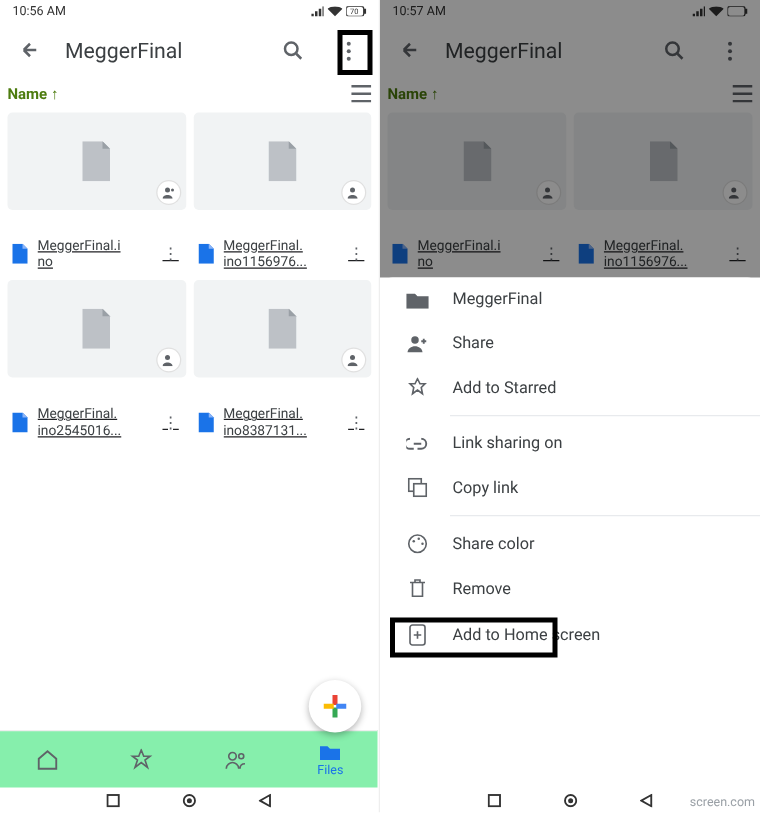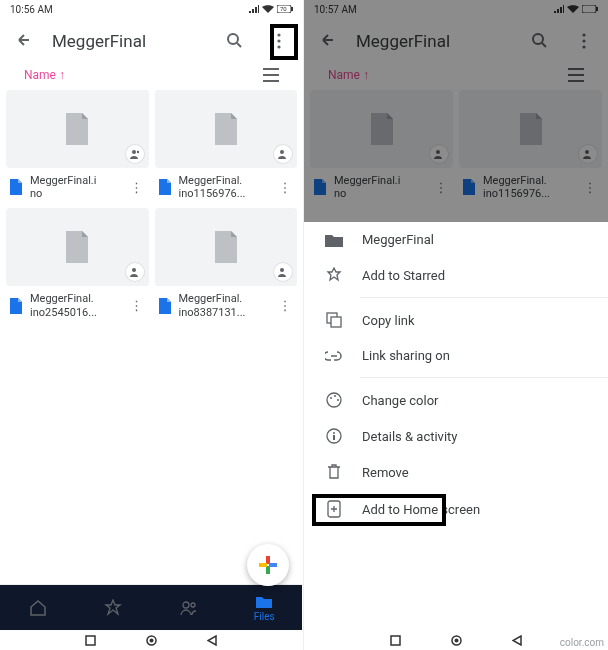--- a/index.html
+++ b/index.html
@@ -6,32 +6,32 @@
   body { font-family: Roboto, Arial, sans-serif; font-size: 13px; color: #202124; background: #fff; }
   .wrap { display: flex; width: 608px; height: 650px; position: relative; }
   .phone { width: 304px; height: 650px; background: #fff; position: relative; display: flex; flex-direction: column; border-right: 1px solid #eee; }
   .phone.right { border-right: none; }
   .dim { position:absolute; inset:0 0 auto 0; height:222px; background:rgba(0,0,0,.45); pointer-events:none; z-index:5;}
   .statusbar { height: 18px; display:flex; justify-content:space-between; align-items:center; padding:0 10px; font-size:10px; color:#333; }
   .statusbar .icons { display:flex; gap:3px; align-items:center; }
   .header { height:46px; display:flex; align-items:center; padding:0 8px; gap:12px; }
   .header .title { flex:1; font-size:17px; color:#3c4043; }
   .iconbtn { width:32px; height:32px; display:flex; align-items:center; justify-content:center; color:#5f6368; border-radius:50%; }
-  .subhead { display:flex; align-items:center; justify-content:space-between; padding:4px 24px 8px; color:#ec4899; font-size:12px; }
+  .subhead { display:flex; align-items:center; justify-content:space-between; padding:4px 6px 8px; color:#4d7c0f; font-size:12px;font-weight:bold; }
   .grid { display:grid; grid-template-columns: 1fr 1fr; gap:8px 6px; padding:0 6px; }
   .card { display:flex; flex-direction:column; align-items:stretch; }
   .thumb { background:#f1f3f4; height:78px; border-radius:4px; position:relative; display:flex; align-items:center; justify-content:center; }
   .thumb .badgec { position:absolute; right:5px; bottom:5px; width:18px; height:18px; background:#fff; border-radius:50%; display:flex; align-items:center; justify-content:center; color:#5f6368; box-shadow:0 0 0 1px #e0e0e0; }
-  .filerow { display:flex; align-items:center; gap:6px; padding:6px 2px 0; }
+  .filerow { display:flex; align-items:center; gap:6px; padding:22px 2px 0;text-decoration:underline; }
   .fileicon { width:16px; height:16px; }
   .filetext { flex:1; font-size:11px; line-height:1.2; color:#3c4043; overflow:hidden; }
   .kebab { width:20px; color:#5f6368; text-align:center; }
   .highlight-box { position:absolute; border:4px solid #000; pointer-events:none; z-index:10; }
   .fab { position:absolute; right:14px; bottom:64px; width:42px; height:42px; background:#fff; border-radius:50%; box-shadow:0 2px 6px rgba(0,0,0,.3); display:flex; align-items:center; justify-content:center; z-index:3; }
-  .bottomnav { position:absolute; bottom:20px; left:0; right:1px; height:46px; border-top:1px solid #eee; display:flex; background:#0f172a; }
+  .bottomnav { position:absolute; bottom:20px; left:0; right:1px; height:46px; border-top:1px solid #eee; display:flex; background:#86efac; }
   .bottomnav .tab { flex:1; display:flex; flex-direction:column; align-items:center; justify-content:center; color:#5f6368; font-size:10px; gap:1px;}
   .bottomnav .tab.active { color:#1a73e8; }
   .navbar { position:absolute; bottom:0; left:0; right:0; height:20px; display:flex; justify-content:center; gap:50px; align-items:center; color:#333; }
   .sheet { position:absolute; left:0; right:0; top:222px; bottom:20px; background:#fff; z-index:6; overflow:hidden; border-top-left-radius:10px; border-top-right-radius:10px; }
   .sheetrow { display:flex; align-items:center; gap:18px; padding:10px 20px; color:#3c4043; font-size:13px; }
   .sheetrow .ic { width:20px; display:flex; justify-content:center; color:#5f6368; }
   .sheet hr { border:none; border-top:1px solid #e8eaed; margin:4px 0 4px 56px; }
   .watermark { position:absolute; right:4px; bottom:2px; font-size:10px; color:#9aa0a6; z-index:20; }
   svg { display:block; }
 </style>
@@ -326,69 +326,69 @@
 
     <div class="sheet">
       <div class="sheetrow">
         <span class="ic">
             <svg width="18" height="14">
               <path d="M0 2h7l2 2h9v10H0z" fill="#5f6368"></path>
             </svg>
           </span>
         <span>MeggerFinal</span>
       </div>
+      <div class="sheetrow" style="position:relative">
+        <span class="ic">
+            <svg width="18" height="14">
+              <circle cx="7" cy="4" r="3" fill="#5f6368"></circle>
+              <path d="M1 14c0-3 3-5 6-5s6 2 6 5" fill="#5f6368"></path>
+              <path d="M14 3v4M12 5h4" stroke="#5f6368" stroke-width="1.5"></path>
+            </svg>
+          </span>
+        <span>Share</span>
+      </div>
       <div class="highlight-box" style="top:272px; left:8px; width:134px; height:32px;"></div>
       <div class="sheetrow">
         <span class="ic">
             <svg width="16" height="16">
               <path d="M8 1l2 4h4l-3 3 1 5-4-3-4 3 1-5-3-3h4z" fill="none" stroke="#5f6368" stroke-width="1.3"></path>
             </svg>
           </span>
         <span>Add to Starred</span>
       </div>
       <hr>
+      <div class="sheetrow">
+        <span class="ic">
+            <svg width="18" height="10">
+              <path d="M5 5H3a3 3 0 010-0M3 5a3 3 0 000 0"></path>
+              <path d="M3 1a4 4 0 000 8h3M12 1a4 4 0 010 8h-3M6 5h6" stroke="#5f6368" stroke-width="1.5" fill="none"></path>
+            </svg>
+          </span>
+        <span>Link sharing on</span>
+      </div>
       <div class="sheetrow">
         <span class="ic">
             <svg width="16" height="16">
               <rect x="1" y="1" width="10" height="10" fill="none" stroke="#5f6368" stroke-width="1.3"></rect>
               <rect x="5" y="5" width="10" height="10" fill="#fff" stroke="#5f6368" stroke-width="1.3"></rect>
             </svg>
           </span>
         <span>Copy link</span>
-      </div>
-      <div class="sheetrow">
-        <span class="ic">
-            <svg width="18" height="10">
-              <path d="M5 5H3a3 3 0 010-0M3 5a3 3 0 000 0"></path>
-              <path d="M3 1a4 4 0 000 8h3M12 1a4 4 0 010 8h-3M6 5h6" stroke="#5f6368" stroke-width="1.5" fill="none"></path>
-            </svg>
-          </span>
-        <span>Link sharing on</span>
       </div>
       <hr>
       <div class="sheetrow">
         <span class="ic">
             <svg width="16" height="16">
               <circle cx="8" cy="8" r="7" fill="none" stroke="#5f6368" stroke-width="1.3"></circle>
               <circle cx="5" cy="6" r="1" fill="#5f6368"></circle>
               <circle cx="9" cy="4" r="1" fill="#5f6368"></circle>
               <circle cx="12" cy="8" r="1" fill="#5f6368"></circle>
             </svg>
           </span>
-        <span>Change color</span>
-      </div>
-      <div class="sheetrow">
-        <span class="ic">
-            <svg width="16" height="16">
-              <circle cx="8" cy="8" r="7" fill="none" stroke="#5f6368" stroke-width="1.3"></circle>
-              <circle cx="8" cy="5" r="1" fill="#5f6368"></circle>
-              <rect x="7" y="7" width="2" height="5" fill="#5f6368"></rect>
-            </svg>
-          </span>
-        <span>Details &amp; activity</span>
+        <span>Share color</span>
       </div>
       <div class="sheetrow">
         <span class="ic">
             <svg width="14" height="16">
               <path d="M1 3h12M3 3v11h8V3M5 3V1h4v2" fill="none" stroke="#5f6368" stroke-width="1.3"></path>
             </svg>
           </span>
         <span>Remove</span>
       </div>
       <div class="sheetrow">
@@ -409,14 +409,14 @@
       <svg width="11" height="11">
           <circle cx="5.5" cy="5.5" r="4.5" fill="none" stroke="#333" stroke-width="1.5"></circle>
           <circle cx="5.5" cy="5.5" r="2" fill="#333"></circle>
         </svg>
       <svg width="11" height="11">
           <path d="M9 1v9L1 5.5z" fill="none" stroke="#333" stroke-width="1.5"></path>
         </svg>
     </div>
   </div>
 
-  <div class="watermark">color.com</div>
+  <div class="watermark">screen.com</div>
 </div>
 
 </body></html>

